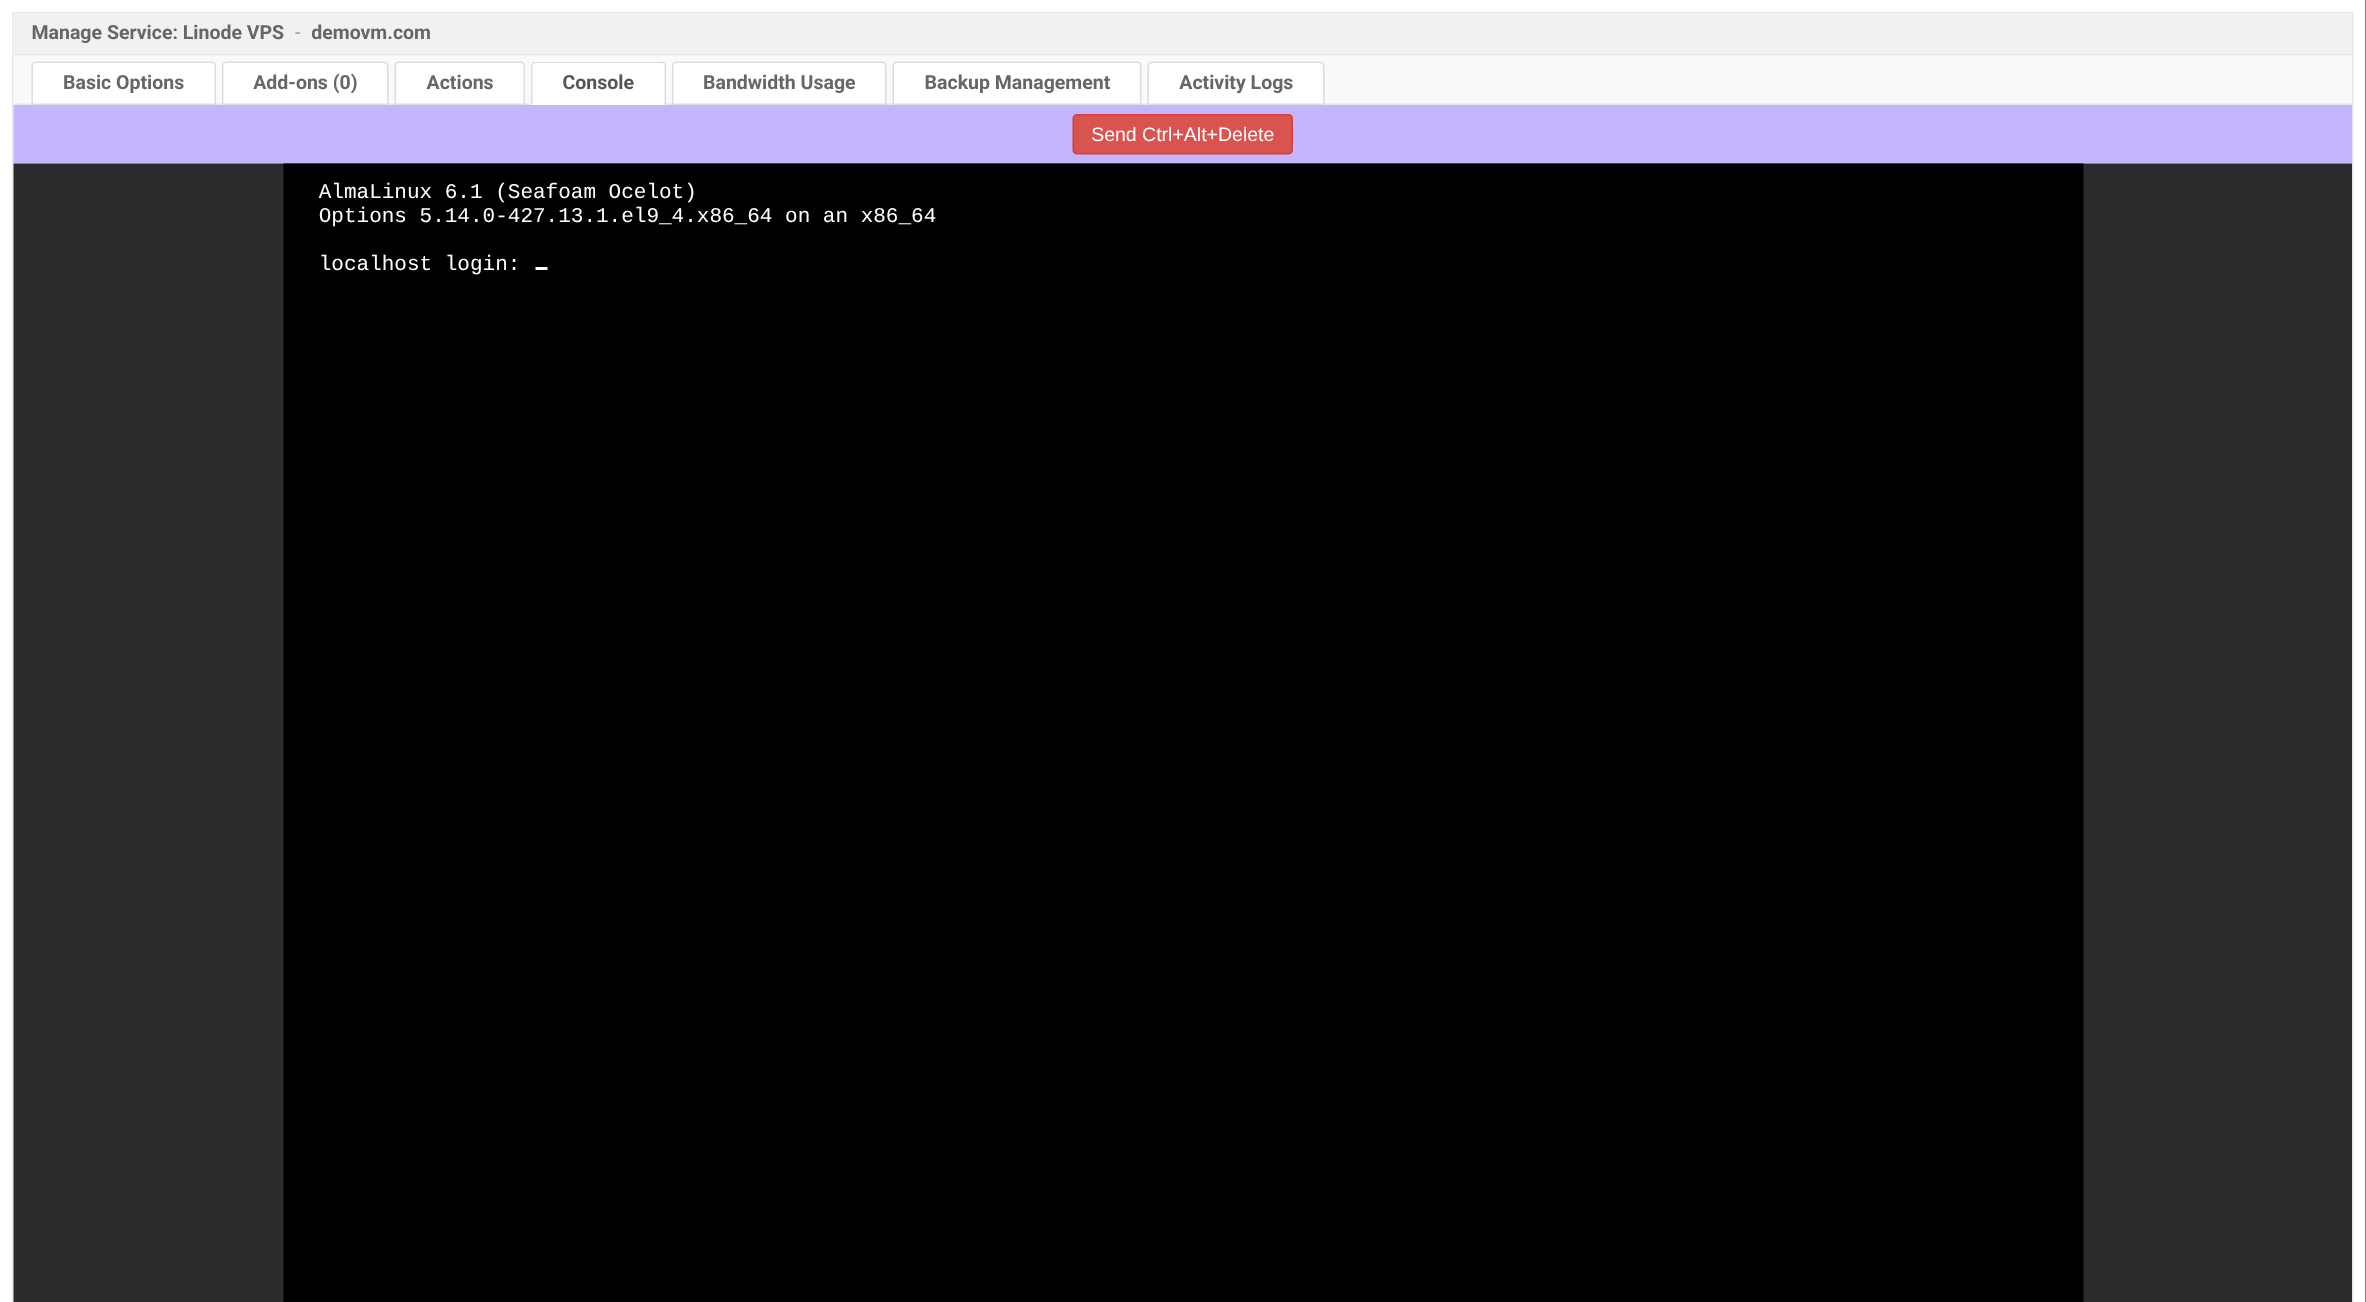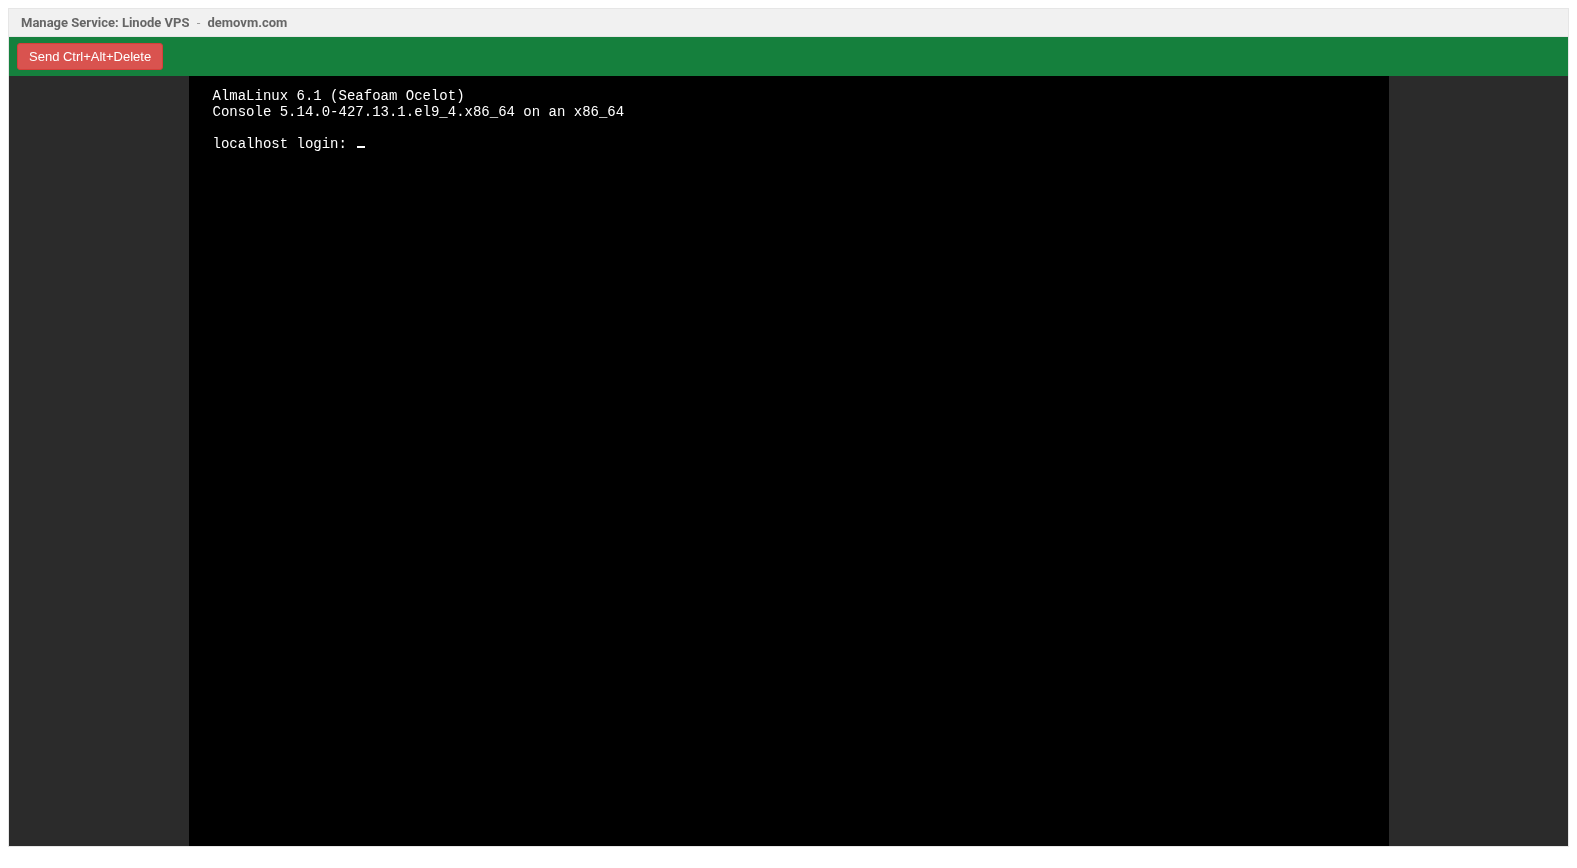--- a/index.html
+++ b/index.html
@@ -58,23 +58,23 @@
       cursor: pointer;
       position: relative;
       top: 1px;
     }
     .tab.active {
       border-bottom: 1px solid #fff;
       background: #fff;
       color: #555;
     }
     .action-bar {
-      background: #15803d;
+      background: #c4b5fd;
       display: flex;
-      justify-content: flex-start;
+      justify-content: center;
       padding: 6px 8px;
     }
     .btn-danger {
       background: #d9534f;
       color: #fff;
       border: 1px solid #d43f3a;
       border-radius: 3px;
       padding: 5px 11px;
       font-size: 13px;
       font-weight: 400;
@@ -110,25 +110,34 @@
 
 <div class="page-wrapper">
 
   <div class="title-bar">
     <span class="title-label">Manage Service:</span>
     <span class="title-service">Linode VPS</span>
     <span class="title-sep">-</span>
     <span class="title-domain">demovm.com</span>
   </div>
 
+  <div class="tabs-row">
+    <div class="tab">Basic Options</div>
+    <div class="tab">Add-ons (0)</div>
+    <div class="tab">Actions</div>
+    <div class="tab active">Console</div>
+    <div class="tab">Bandwidth Usage</div>
+    <div class="tab">Backup Management</div>
+    <div class="tab">Activity Logs</div>
+  </div>
 
   <div class="action-bar">
     <button class="btn-danger">Send Ctrl+Alt+Delete</button>
   </div>
 
   <div class="console-area">
     <div class="console-screen"><span>AlmaLinux 6.1 (Seafoam Ocelot)</span>
-<span>Console 5.14.0-427.13.1.el9_4.x86_64 on an x86_64</span>
+<span>Options 5.14.0-427.13.1.el9_4.x86_64 on an x86_64</span>
 <span></span>
 <span>localhost login: </span><span class="cursor"></span></div>
   </div>
 
 </div>
 
 </body></html>

